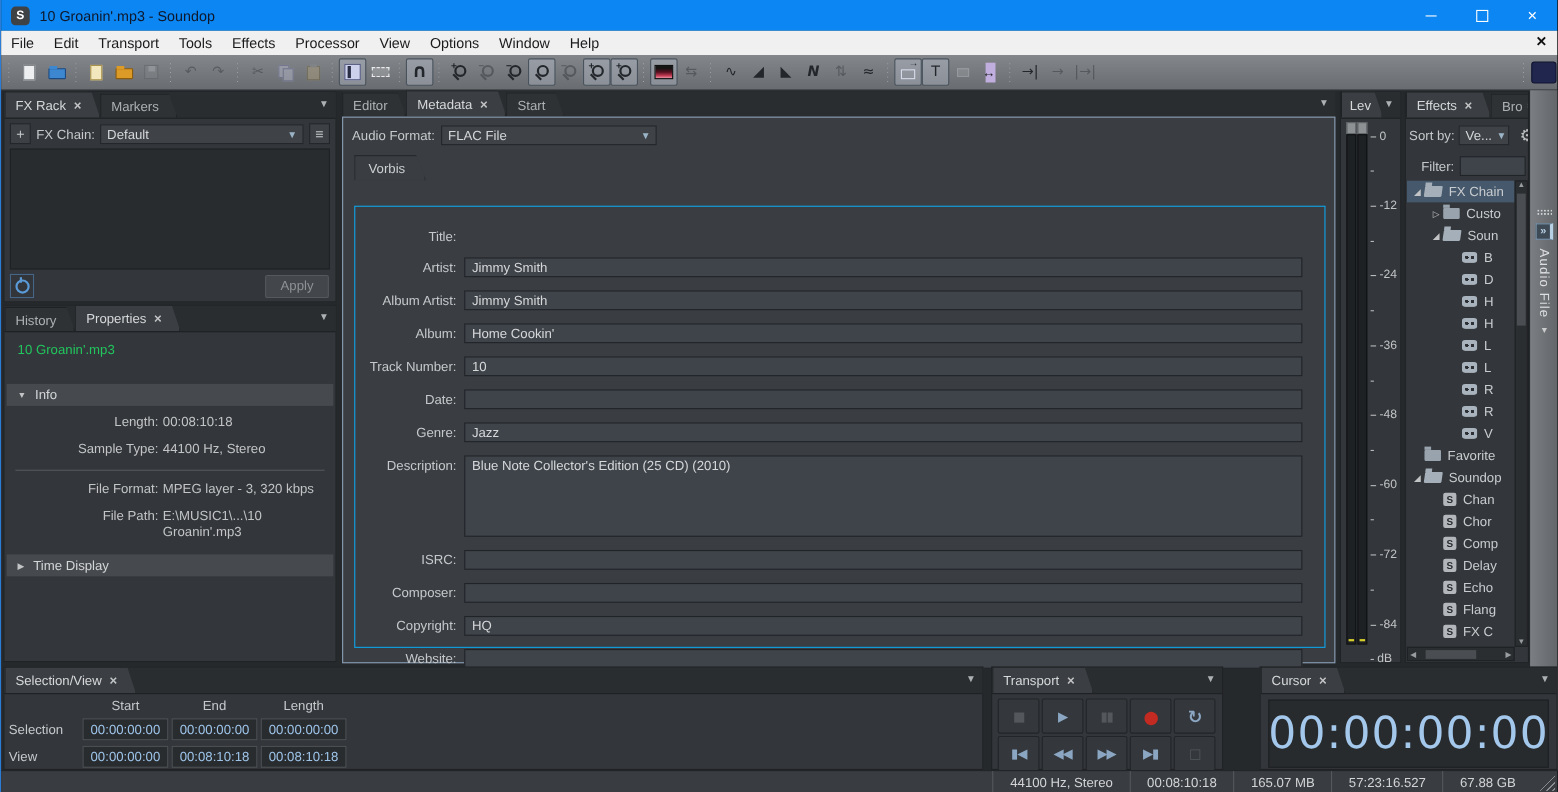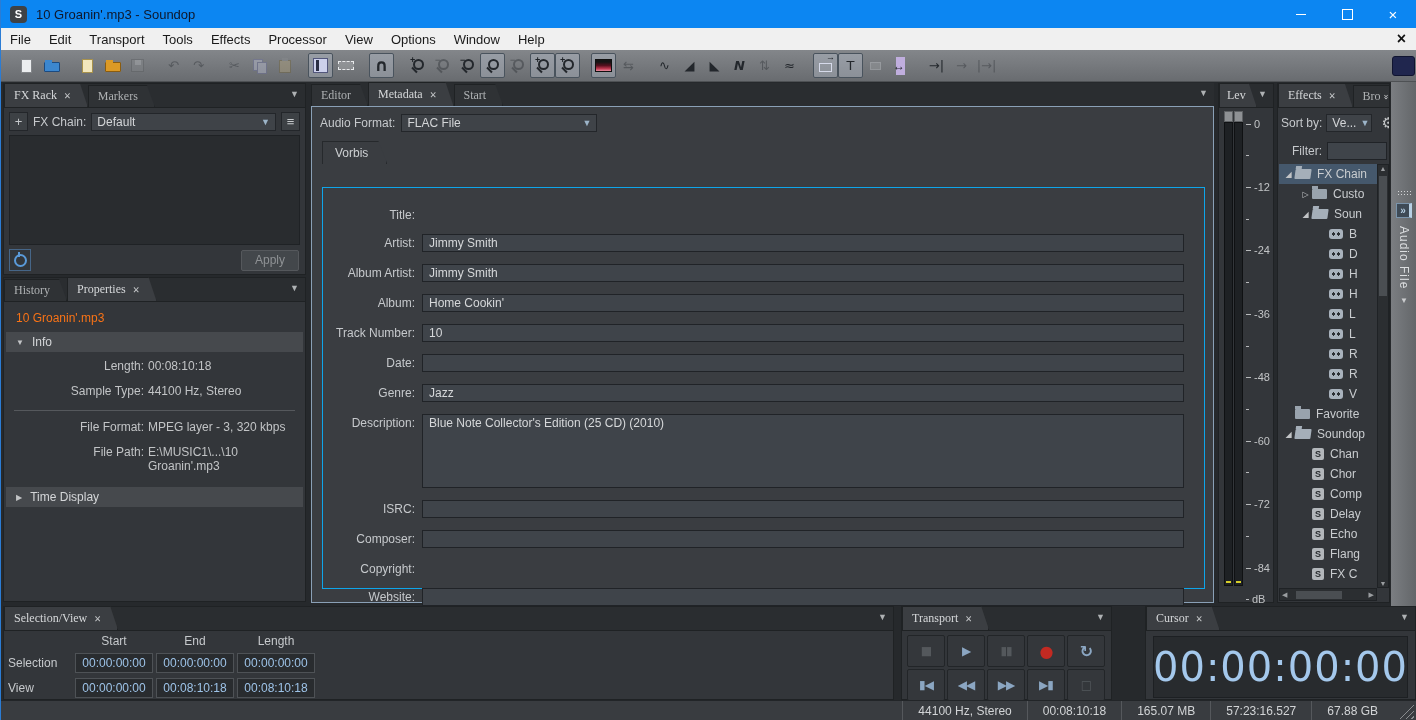--- a/index.html
+++ b/index.html
@@ -65,21 +65,21 @@
   .shape.smallrect{width:11px;height:8px;border:1px solid #caced2;background:#9ea1a4;}
   .shape.stretch{width:9px;height:18px;background:#c0aede;}
   .shape.stretch::after{content:"↔";position:absolute;left:-3px;top:2px;font-size:12px;color:#1d2126;}
   .shape.navy{width:26px;height:20px;background:#20264e;border:1px solid #101430;border-radius:3px;}
 
   
   .panel{position:absolute;background:#33363a;border:1px solid #1f2224;box-sizing:border-box;}
   .tabbar{height:23px;background:#2a2d30;display:flex;align-items:flex-end;position:relative;border-bottom:1px solid #1f2224;}
   .tab{height:21px;display:flex;align-items:center;padding:0 16px 0 9px;font-size:12px;color:#aeb1b3;
        background:#2f3235;border:1px solid #1f2224;border-bottom:none;
-       clip-path:polygon(0 0,calc(100% - 8px) 0,100% 100%,0 100%);white-space:nowrap;font-family:Liberation Serif, serif;}
+       clip-path:polygon(0 0,calc(100% - 8px) 0,100% 100%,0 100%);white-space:nowrap;}
   .tab.active{background:#3b3e42;color:#d6d8da;height:23px;}
   .tab-close{margin-left:7px;font-size:12px;font-weight:bold;color:#c2c4c6;line-height:1;}
   .tab-chevron{display:inline-block;transform:rotate(90deg);font-size:11px;margin-left:4px;color:#c2c4c6;}
   .tabbar-caret{position:absolute;right:6px;top:5px;color:#aeb1b3;font-size:9px;}
   .label{font-size:12px;color:#c6c9cc;white-space:nowrap;}
   .dd{height:18px;background:#3f4348;border:1px solid #23262a;display:flex;align-items:center;
       font-size:12px;color:#d4d6d8;padding:0 5px;box-sizing:border-box;}
   .dd-caret{margin-left:auto;font-size:9px;color:#9cb4c8;padding-left:4px;}
   .sq-btn{width:19px;height:19px;background:#3d4145;border:1px solid #23262a;color:#c6c9cc;
           display:flex;align-items:center;justify-content:center;font-size:13px;flex:none;box-sizing:border-box;}
@@ -90,21 +90,21 @@
   .fx-list{margin:4px 5px 0 5px;height:108px;background:#292c2f;border:1px solid #1f2225;}
   .fx-bottom{display:flex;align-items:center;padding:4px 6px 0 5px;}
   .power-btn{width:20px;height:20px;background:#32363a;border:1px solid #466688;display:flex;align-items:center;justify-content:center;}
   .power-icon{width:9px;height:9px;border:2px solid #5a9ad8;border-radius:50%;position:relative;}
   .power-icon::before{content:"";position:absolute;left:2.5px;top:-4px;width:2px;height:5px;background:#5a9ad8;}
   .apply-btn{margin-left:auto;width:56px;height:19px;background:#43474b;border:1px solid #55585c;border-radius:2px;
              color:#8f9295;font-size:12px;display:flex;align-items:center;justify-content:center;}
 
   
   #panel-props{left:2px;top:277px;width:303px;height:325px;}
-  .props-filename{font-size:12px;color:#f97316;padding:9px 10px 7px 12px;}
+  .props-filename{font-size:12px;color:#22c55e;padding:9px 10px 24px 12px;}
   .section-hdr{height:20px;background:#46494d;display:flex;align-items:center;gap:8px;
                font-size:12px;color:#d4d6d8;margin:0 2px;padding-left:10px;}
   .sec-arrow{font-size:8px;color:#c2c4c6;}
   .prop-row{display:flex;font-size:12px;color:#c2c4c6;padding:7px 0 4px 0;}
   .prop-label{width:140px;text-align:right;flex:none;}
   .prop-value{margin-left:4px;}
   .prop-div{height:1px;background:#55585c;margin:8px 10px 2px 10px;}
 
   
   #panel-editor{left:310px;top:83px;width:903px;height:520px;background:transparent;border:none;}
@@ -516,20 +516,21 @@
             <div class="field-row">
               <span class="field-label">ISRC:</span>
               <div class="field-input"></div>
             </div>
             <div class="field-row">
               <span class="field-label">Composer:</span>
               <div class="field-input"></div>
             </div>
             <div class="field-row">
               <span class="field-label">Copyright:</span>
+              <div class="field-input">HQ</div>
             </div>
             <div class="field-row">
               <span class="field-label">Website:</span>
               <div class="field-input"></div>
             </div>
           </div>
       </div>
     </div>
   </div>
 

